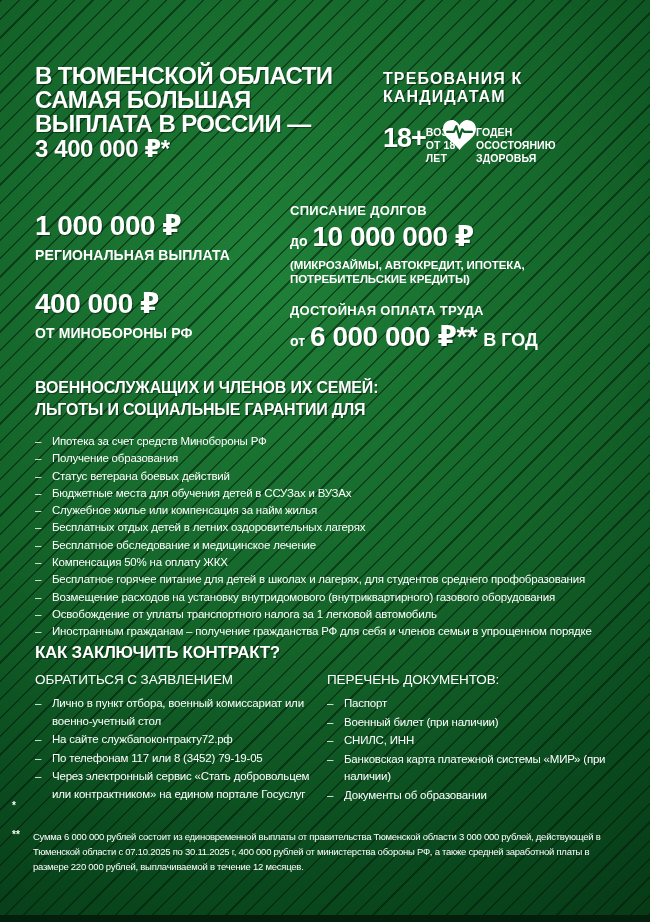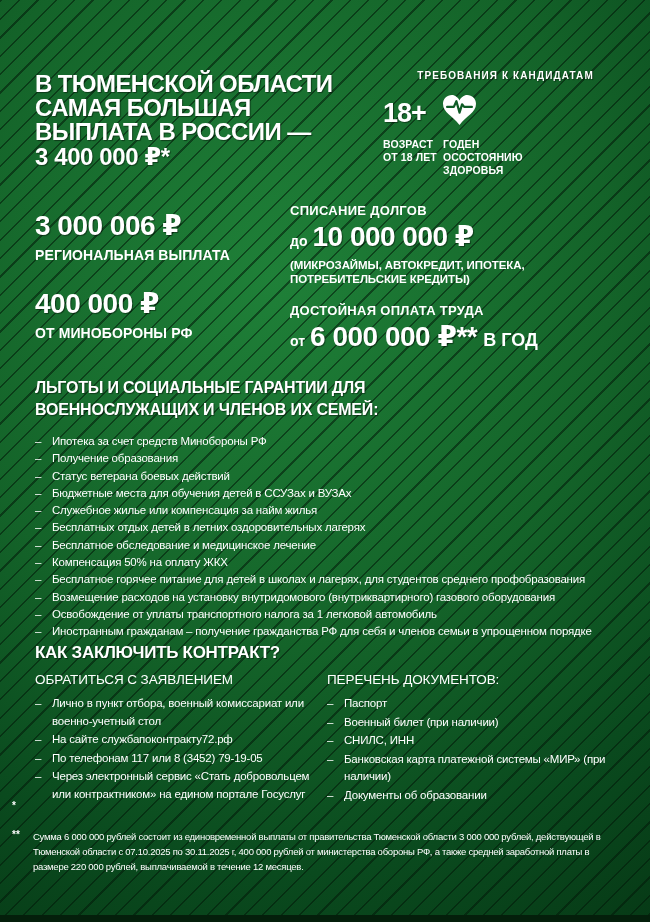--- a/index.html
+++ b/index.html
@@ -19,29 +19,29 @@
     background: repeating-linear-gradient(135deg,
       rgba(2,26,9,0.55) 0px, rgba(2,26,9,0.55) 1.6px,
       transparent 1.6px, transparent 13px);
   }
   .layer { position: absolute; inset: 0; z-index: 1; }
   .bottom-bar { position: absolute; left:0; right:0; bottom:0; height:7px; background:#041f0b; z-index:2; }
 
   .shadowed { text-shadow: 1px 1px 1px rgba(0,0,0,0.45); }
 
   
-  .title-block { position:absolute; left:35px; top:72px; width:340px; }
+  .title-block { position:absolute; left:35px; top:64px; width:340px; }
   .title-line { display:block; font-size:24px; font-weight:700; line-height:24px; letter-spacing:-0.6px; }
   .title-amount { display:block; font-size:24px; font-weight:700; line-height:26px; letter-spacing:-0.4px; }
 
   
   .requirements { position:absolute; left:383px; top:70px; width:245px; }
-  .req-heading { font-size:10px; font-weight:700; letter-spacing:1.1px;text-align:center; }
+  .req-heading { font-size:16px; font-weight:700; letter-spacing:1.1px; }
   .req-row { display:flex; margin-top:13px; }
-  .req-col { display:flex; flex-direction:column; }
+  .req-col { display:flex; flex-direction:row; }
   .req-col.c1 { width:60px; }
   .req-col.c2 { width:77px; }
   .req-col.c3 { width:108px; }
   .req-icon-cell { height:37px; display:flex; align-items:center; }
   .age-icon { font-size:27px; font-weight:700; letter-spacing:-1px; line-height:30px; }
   .req-label { margin-top:7px; font-size:10.5px; font-weight:700; line-height:13px; letter-spacing:0.1px; }
 
   
   .pay-left { position:absolute; left:35px; top:210px; width:245px; }
   .pay-right { position:absolute; left:290px; top:203px; width:340px; }
@@ -110,21 +110,21 @@
               </svg>
             </span>
           </div>
           <div class="req-label">ГОДЕН ОСОСТОЯНИЮ ЗДОРОВЬЯ</div>
         </div>
       </div>
     </div>
 
     <div class="pay-left">
       <div class="pay-group">
-        <div class="big-num shadowed">3 000 006 ₽</div>
+        <div class="big-num shadowed">1 000 000 ₽</div>
         <div class="pay-label">РЕГИОНАЛЬНАЯ ВЫПЛАТА</div>
       </div>
       <div class="pay-group">
         <div class="big-num shadowed">400 000 ₽</div>
         <div class="pay-label">ОТ МИНОБОРОНЫ РФ</div>
       </div>
     </div>
 
     <div class="pay-right">
       <div class="pay-group1">
@@ -140,22 +140,22 @@
         <div class="amount-row">
           <span class="amount-prefix">от</span>
           <span class="big-num shadowed">6 000 000 ₽**</span>
           <span class="amount-suffix">В ГОД</span>
         </div>
       </div>
     </div>
 
     <div class="benefits">
       <h2 class="shadowed">
+        <span>ВОЕННОСЛУЖАЩИХ И ЧЛЕНОВ ИХ СЕМЕЙ:</span>
         <span>ЛЬГОТЫ И СОЦИАЛЬНЫЕ ГАРАНТИИ ДЛЯ</span>
-        <span>ВОЕННОСЛУЖАЩИХ И ЧЛЕНОВ ИХ СЕМЕЙ:</span>
       </h2>
       <ul class="b-list">
         <li>
             <span class="dash">–</span>
             <span>Ипотека за счет средств Минобороны РФ</span>
           </li>
         <li>
             <span class="dash">–</span>
             <span>Получение образования</span>
           </li>

